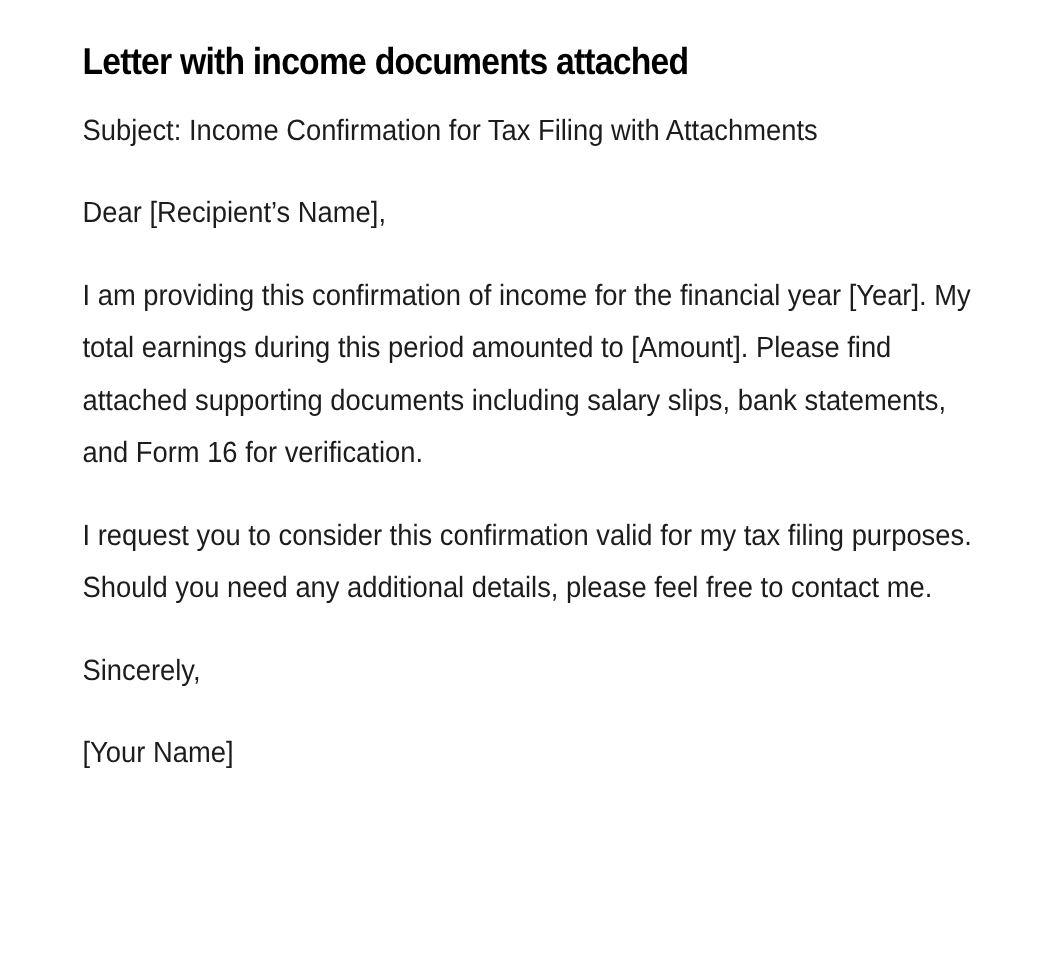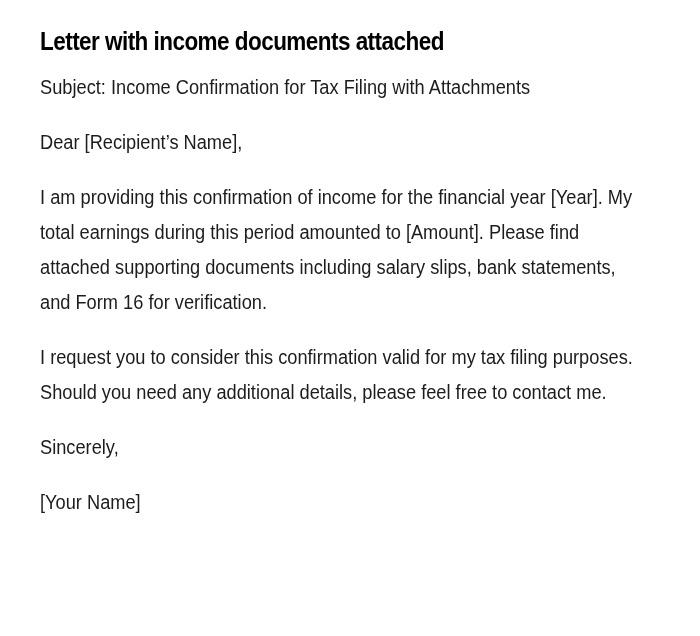--- a/index.html
+++ b/index.html
@@ -10,20 +10,21 @@
     body {
       width: 700px;
       height: 636px;
       overflow: hidden;
       font-family: "Liberation Sans", "DejaVu Sans", sans-serif;
       color: #1a1a1a;
     }
     .doc {
       position: relative;
       padding: 24px 40px 0 40px;
+      margin-left: 15px;
     }
     .title {
       font-family: "Liberation Sans", sans-serif;
       font-weight: bold;
       font-size: 25px;
       letter-spacing: -0.6px;
       color: #000000;
       margin: 0 0 12px 0;
       line-height: 34px;
       transform: scaleX(0.9);

